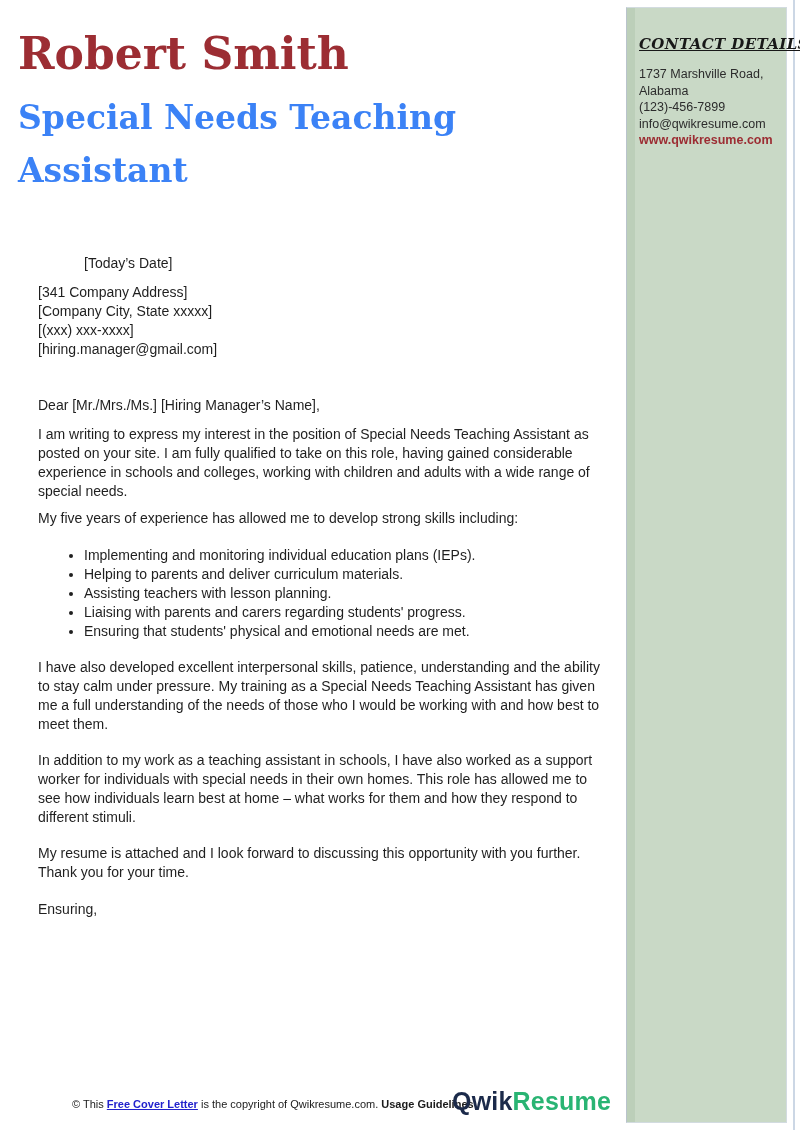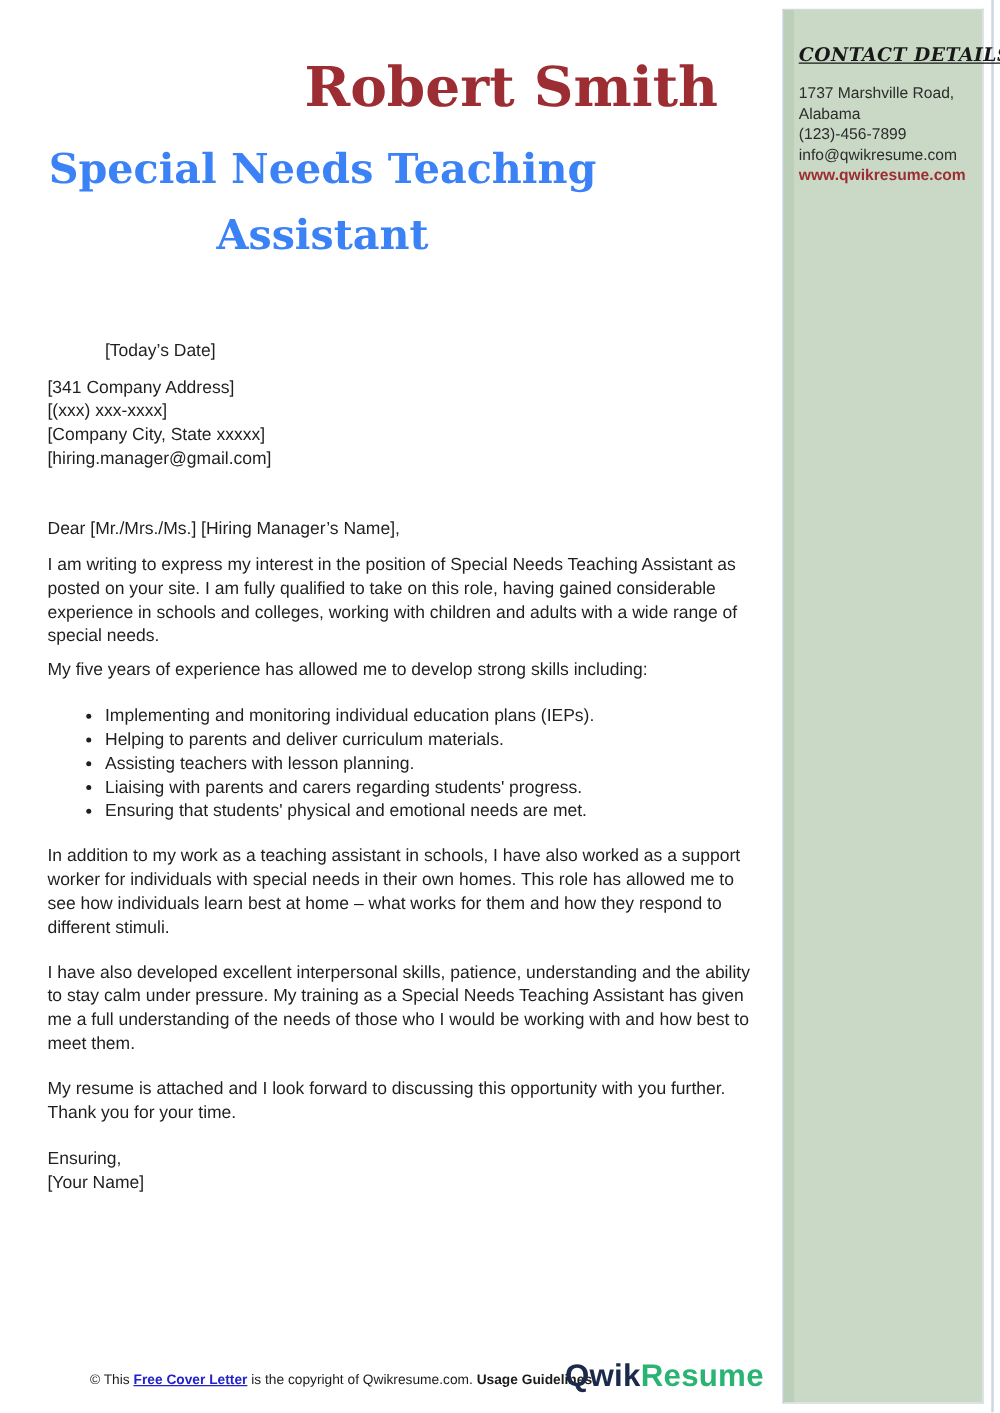--- a/index.html
+++ b/index.html
@@ -34,21 +34,21 @@
   }
   .contact-line {
     font-size: 12.5px; line-height: 16.5px; color: #2c2c2c;
   }
   .contact-website {
     font-size: 12.5px; line-height: 16.5px;
     color: #9c2d33; font-weight: bold; text-decoration: none; display: block;
   }
 
   
-  .header { padding: 47px 0 0 18px; text-align: center; }
+  .header { padding: 30px 0 0 18px; }
   .person-name {
     font-family: "DejaVu Serif", serif;
     font-size: 44px; line-height: 48px; font-weight: bold;
     color: #9c2d33;
   }
   .person-title {
     font-family: "DejaVu Serif", serif;
     font-size: 33px; line-height: 53px; font-weight: bold;
     color: #3b82f6; width: 480px; margin-top: 13px;
   }
@@ -103,46 +103,45 @@
 <header class="header">
   <div class="person-name">Robert Smith</div>
   <div class="person-title">Special Needs Teaching Assistant</div>
 </header>
 
 <main class="letter">
   <p class="date">[Today’s Date]</p>
 
   <div class="company-block">
     <div>[341 Company Address]</div>
+    <div>[Company City, State xxxxx]</div>
     <div>[(xxx) xxx-xxxx]</div>
-    <div>[Company City, State xxxxx]</div>
     <div>[hiring.manager@gmail.com]</div>
   </div>
 
   <p class="salutation">Dear [Mr./Mrs./Ms.] [Hiring Manager’s Name],</p>
 
   <p class="para-intro">I am writing to express my interest in the position of Special Needs Teaching Assistant as posted on your site. I am fully qualified to take on this role, having gained considerable experience in schools and colleges, working with children and adults with a wide range of special needs.</p>
 
   <p class="skills-intro">My five years of experience has allowed me to develop strong skills including:</p>
 
   <ul>
     <li>Implementing and monitoring individual education plans (IEPs).</li>
     <li>Helping to parents and deliver curriculum materials.</li>
     <li>Assisting teachers with lesson planning.</li>
     <li>Liaising with parents and carers regarding students' progress.</li>
     <li>Ensuring that students' physical and emotional needs are met.</li>
   </ul>
 
+  <p class="para">I have also developed excellent interpersonal skills, patience, understanding and the ability to stay calm under pressure. My training as a Special Needs Teaching Assistant has given me a full understanding of the needs of those who I would be working with and how best to meet them.</p>
+
   <p class="para">In addition to my work as a teaching assistant in schools, I have also worked as a support worker for individuals with special needs in their own homes. This role has allowed me to see how individuals learn best at home – what works for them and how they respond to different stimuli.</p>
-
-  <p class="para">I have also developed excellent interpersonal skills, patience, understanding and the ability to stay calm under pressure. My training as a Special Needs Teaching Assistant has given me a full understanding of the needs of those who I would be working with and how best to meet them.</p>
 
   <p class="para-last">My resume is attached and I look forward to discussing this opportunity with you further. Thank you for your time.</p>
 
   <div class="closing-block">
     <div>Ensuring,</div>
-    <div>[Your Name]</div>
   </div>
 </main>
 
 <div class="footer-text"><span>© This </span><a class="footer-link">Free Cover Letter</a><span> is the copyright of Qwikresume.com. </span><span class="footer-bold">Usage Guidelines</span></div>
 
 <div class="logo"><span class="logo-qwik">Qwik</span><span class="logo-resume">Resume</span></div>
 
 </body></html>

